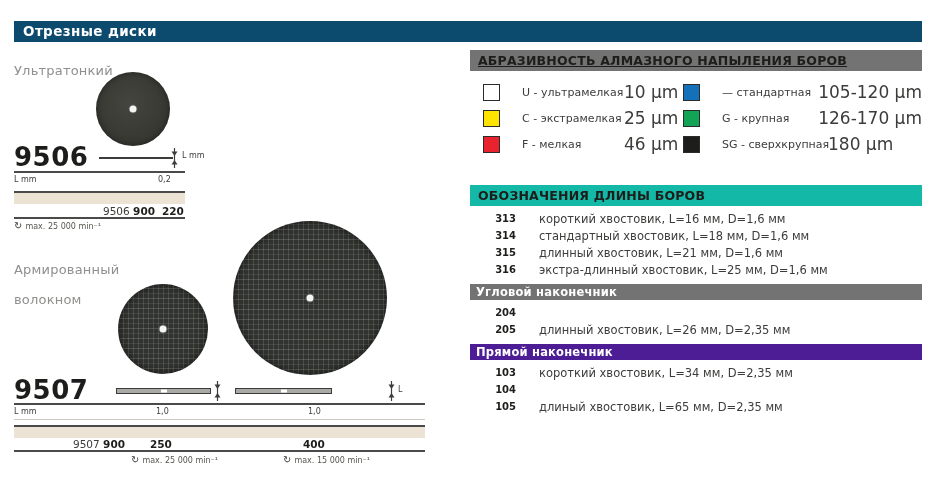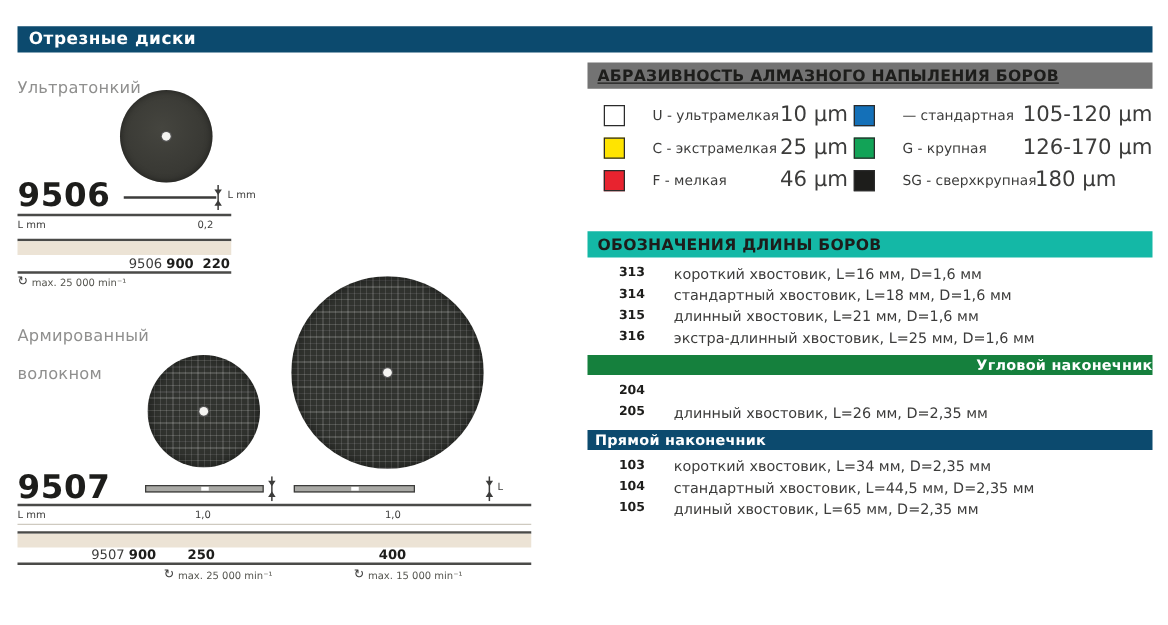--- a/index.html
+++ b/index.html
@@ -207,40 +207,39 @@
       <div class="lrow">
         <span class="r-code">315</span>
         <span class="r-desc">длинный хвостовик, L=21 мм, D=1,6 мм</span>
       </div>
       <div class="lrow">
         <span class="r-code">316</span>
         <span class="r-desc">экстра-длинный хвостовик, L=25 мм, D=1,6 мм</span>
       </div>
     </div>
 
-    <div class="band" style="background-color: #15803d; text-align: right;">Угловой наконечник</div>
+    <div class="band" style="background-color: #737373;">Угловой наконечник</div>
     <div class="lrows">
       <div class="lrow">
         <span class="r-code">204</span>
       </div>
       <div class="lrow">
         <span class="r-code">205</span>
         <span class="r-desc">длинный хвостовик, L=26 мм, D=2,35 мм</span>
       </div>
     </div>
 
-    <div class="band" style="background-color: #0c4a6e;">Прямой наконечник</div>
+    <div class="band" style="background-color: #4c1d95;">Прямой наконечник</div>
     <div class="lrows">
       <div class="lrow">
         <span class="r-code">103</span>
         <span class="r-desc">короткий хвостовик, L=34 мм, D=2,35 мм</span>
       </div>
       <div class="lrow">
         <span class="r-code">104</span>
-        <span class="r-desc">стандартный хвостовик, L=44,5 мм, D=2,35 мм</span>
       </div>
       <div class="lrow">
         <span class="r-code">105</span>
         <span class="r-desc">длиный хвостовик, L=65 мм, D=2,35 мм</span>
       </div>
     </div>
 
   </div>
 </div>
 

